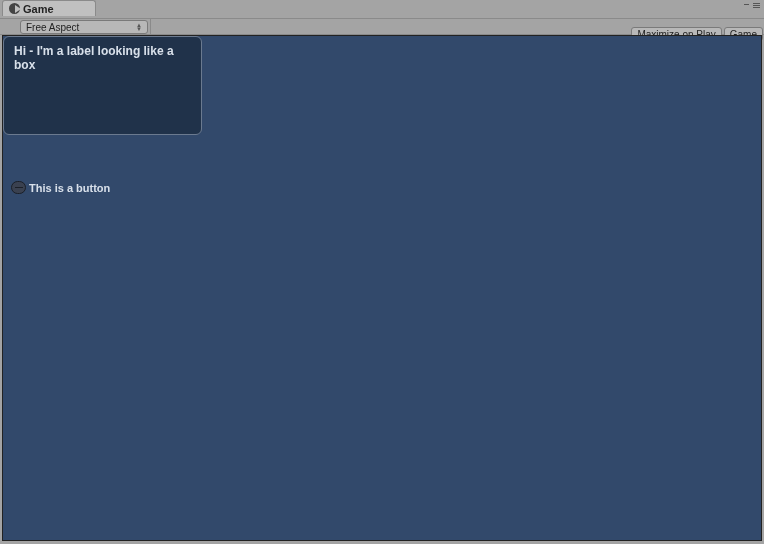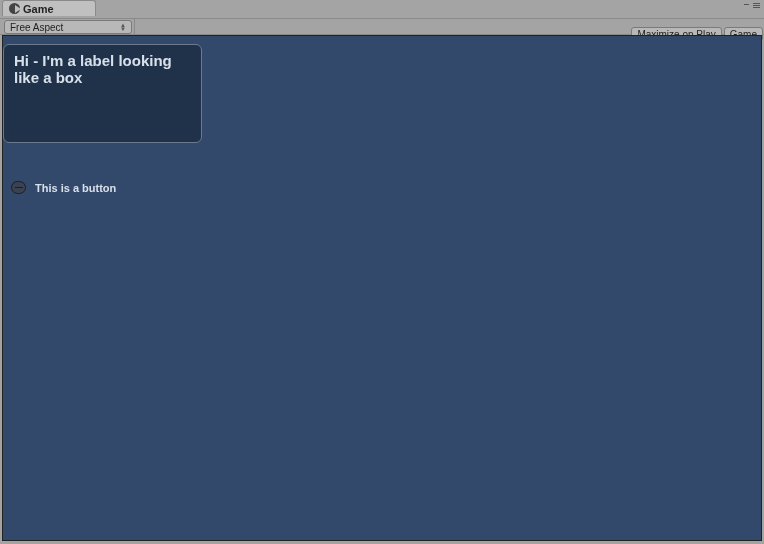--- a/index.html
+++ b/index.html
@@ -98,21 +98,21 @@
       width: 128px;
       background: #b8b8b8;
       border: 1px solid #7a7a7a;
       border-radius: 3px;
       font-size: 10px;
       color: #222;
       display: flex;
       align-items: center;
       justify-content: space-between;
       padding: 0 5px;
-      margin: 1px 2px 1px 4px;
+      margin: 1px 2px 1px 20px;
       height: 14px;
     }
     .dropdown-arrows {
       display: flex;
       flex-direction: column;
       gap: 0;
       line-height: 4px;
       font-size: 6px;
       color: #555;
     }
@@ -137,38 +137,38 @@
       width: 760px;
       height: 506px;
       margin: 0 2px 2px 2px;
       background: #32496b;
       border: 1px solid #222;
       position: relative;
     }
     .box-label {
       position: absolute;
       left: 0px;
-      top: 8px;
+      top: 0px;
       width: 199px;
       height: 99px;
       background: #20324a;
       border: 1px solid #6b7a8f;
       border-radius: 6px;
       padding: 7px 10px;
       color: #d8e0ea;
-      font-size: 15px;
+      font-size: 12px;
       font-weight: bold;
     }
     .toggle-row {
       position: absolute;
       left: 8px;
       top: 145px;
       display: flex;
       align-items: center;
-      gap: 9px;
+      gap: 3px;
     }
     .toggle-pill {
       width: 15px;
       height: 13px;
       background: #3a4150;
       border: 1px solid #1a1f28;
       border-radius: 7px;
       display: inline-block;
       position: relative;
     }

